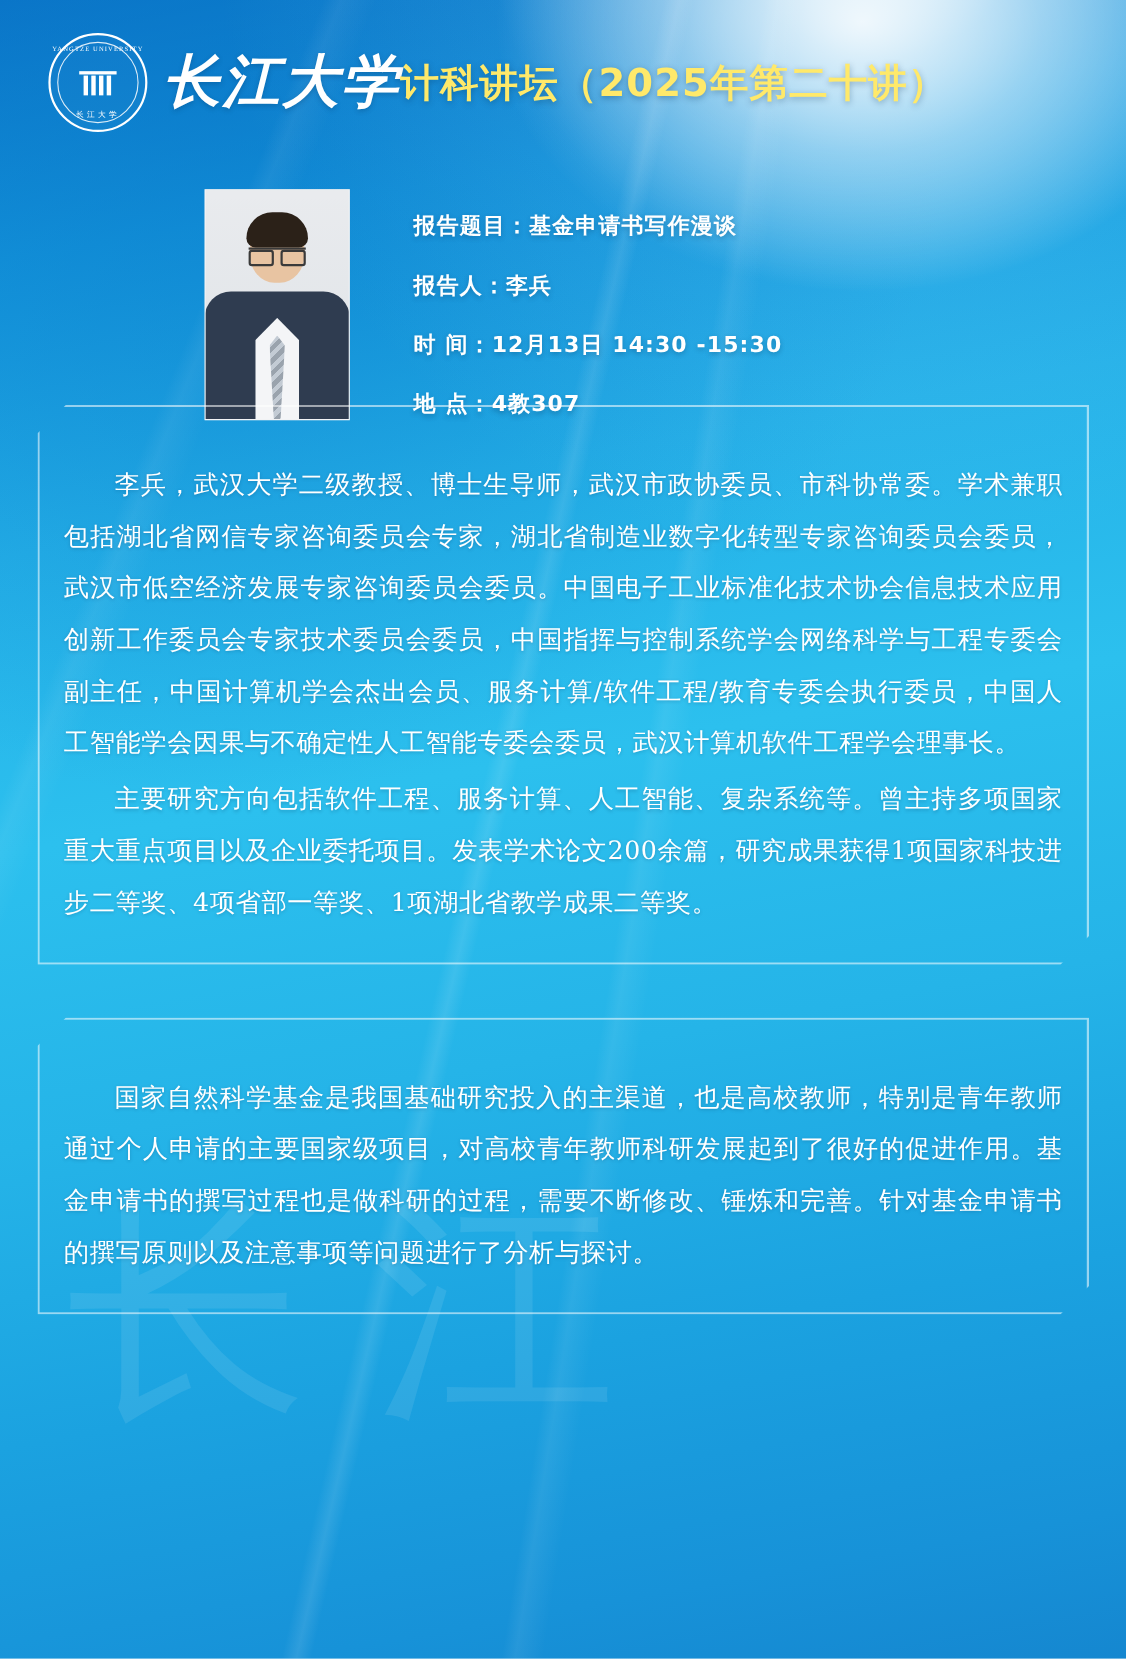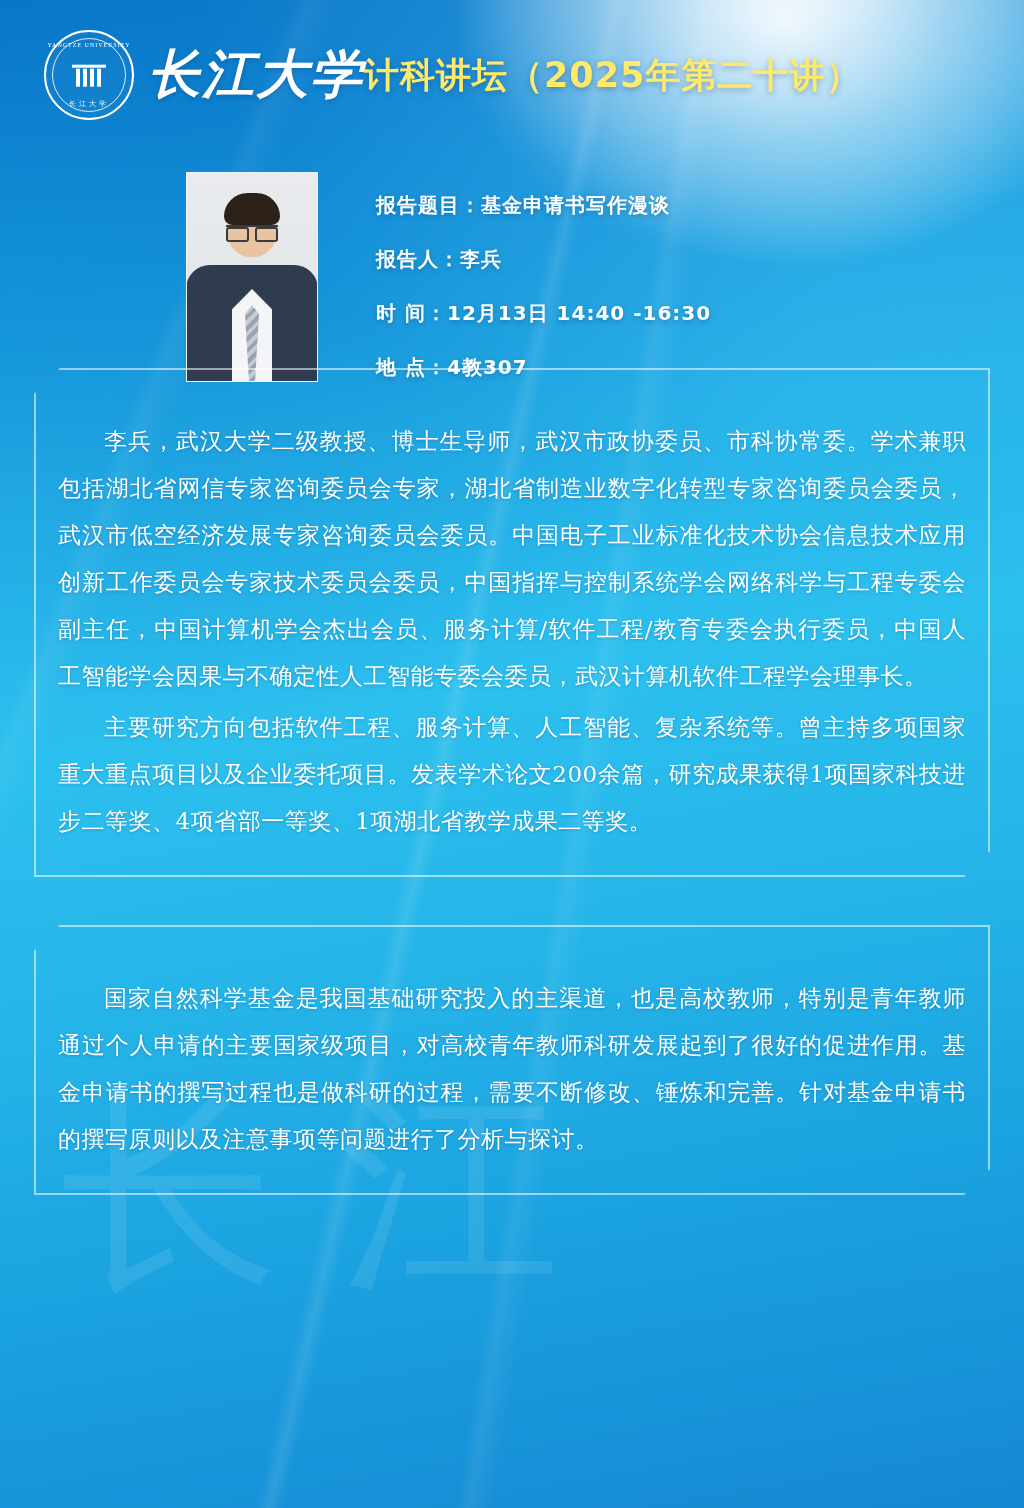--- a/index.html
+++ b/index.html
@@ -305,21 +305,21 @@
       <div class="suit"></div>
       <div class="shirt"></div>
       <div class="tie"></div>
       <div class="head"></div>
       <div class="hair"></div>
       <div class="glasses"></div>
     </div>
     <div class="info-lines">
       <div class="info-line">报告题目：基金申请书写作漫谈</div>
       <div class="info-line">报告人：李兵</div>
-      <div class="info-line">时 间：12月13日  14:40 -16:30</div>
+      <div class="info-line">时 间：12月13日  14:30 -15:30</div>
       <div class="info-line">地 点：4教307</div>
     </div>
   </div>
 
   <div class="panel clip">
     <p>李兵，武汉大学二级教授、博士生导师，武汉市政协委员、市科协常委。学术兼职包括湖北省网信专家咨询委员会专家，湖北省制造业数字化转型专家咨询委员会委员，武汉市低空经济发展专家咨询委员会委员。中国电子工业标准化技术协会信息技术应用创新工作委员会专家技术委员会委员，中国指挥与控制系统学会网络科学与工程专委会副主任，中国计算机学会杰出会员、服务计算/软件工程/教育专委会执行委员，中国人工智能学会因果与不确定性人工智能专委会委员，武汉计算机软件工程学会理事长。</p>
     <p>主要研究方向包括软件工程、服务计算、人工智能、复杂系统等。曾主持多项国家重大重点项目以及企业委托项目。发表学术论文200余篇，研究成果获得1项国家科技进步二等奖、4项省部一等奖、1项湖北省教学成果二等奖。</p>
   </div>
 
   <div class="spacer-1"></div>

